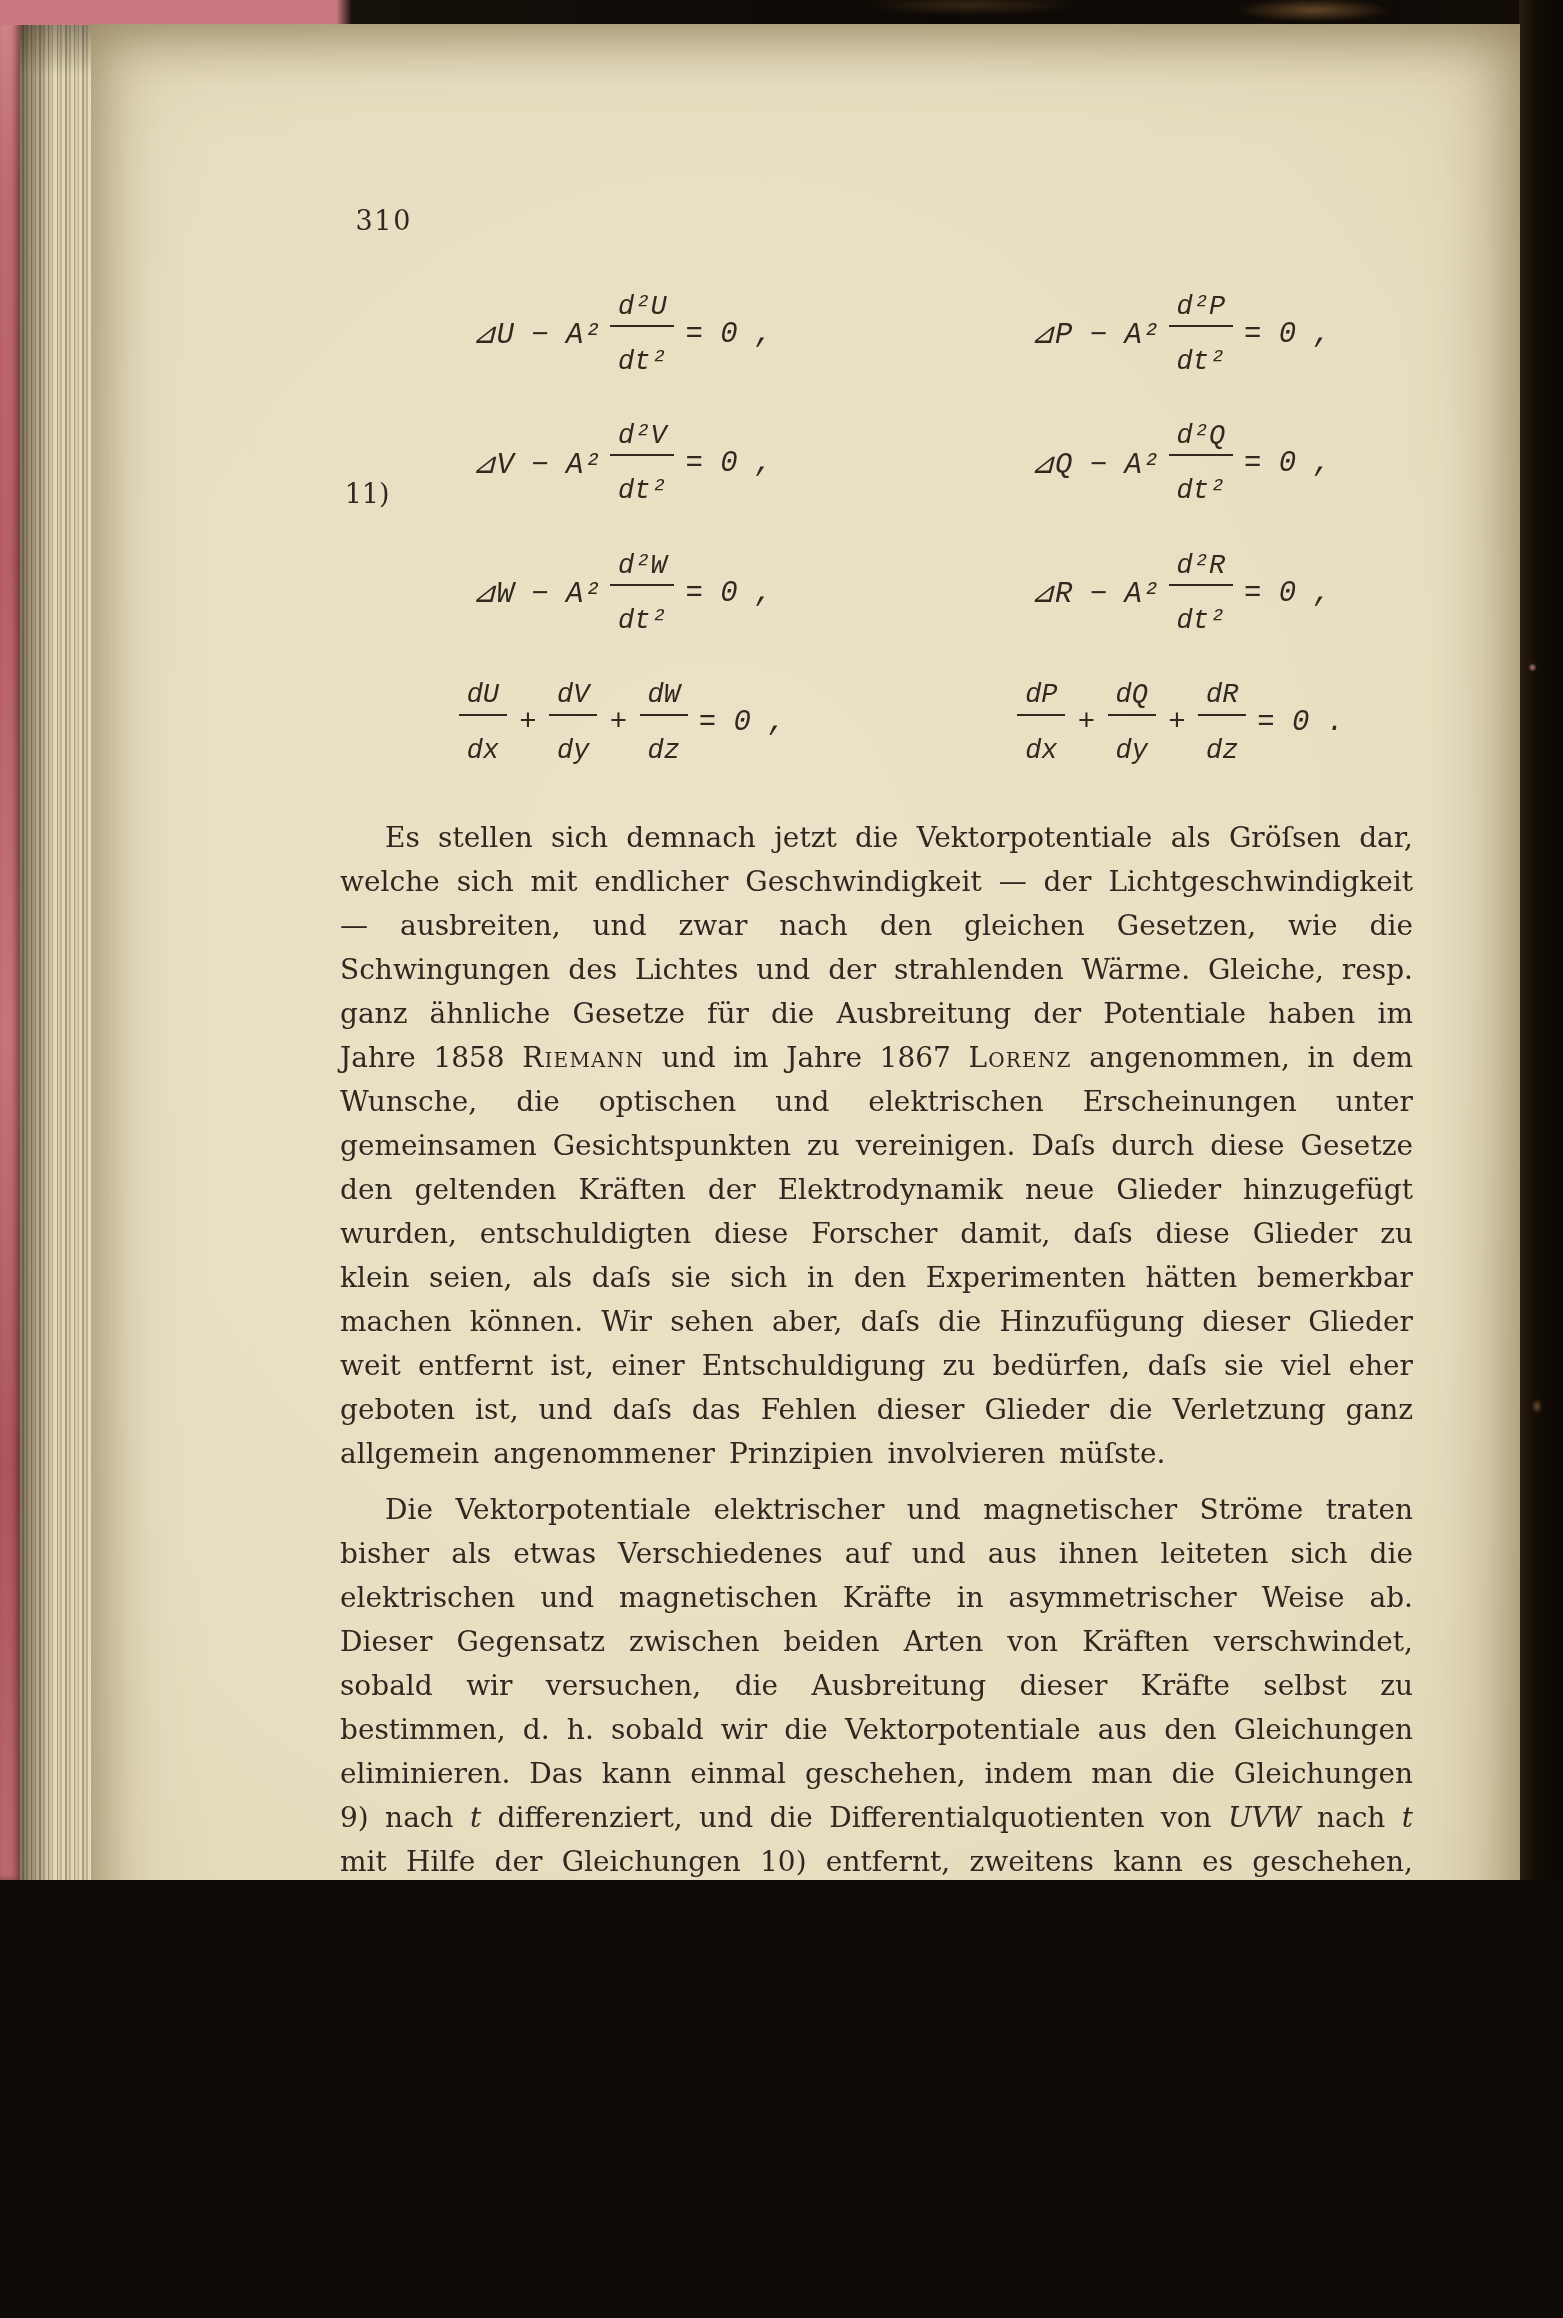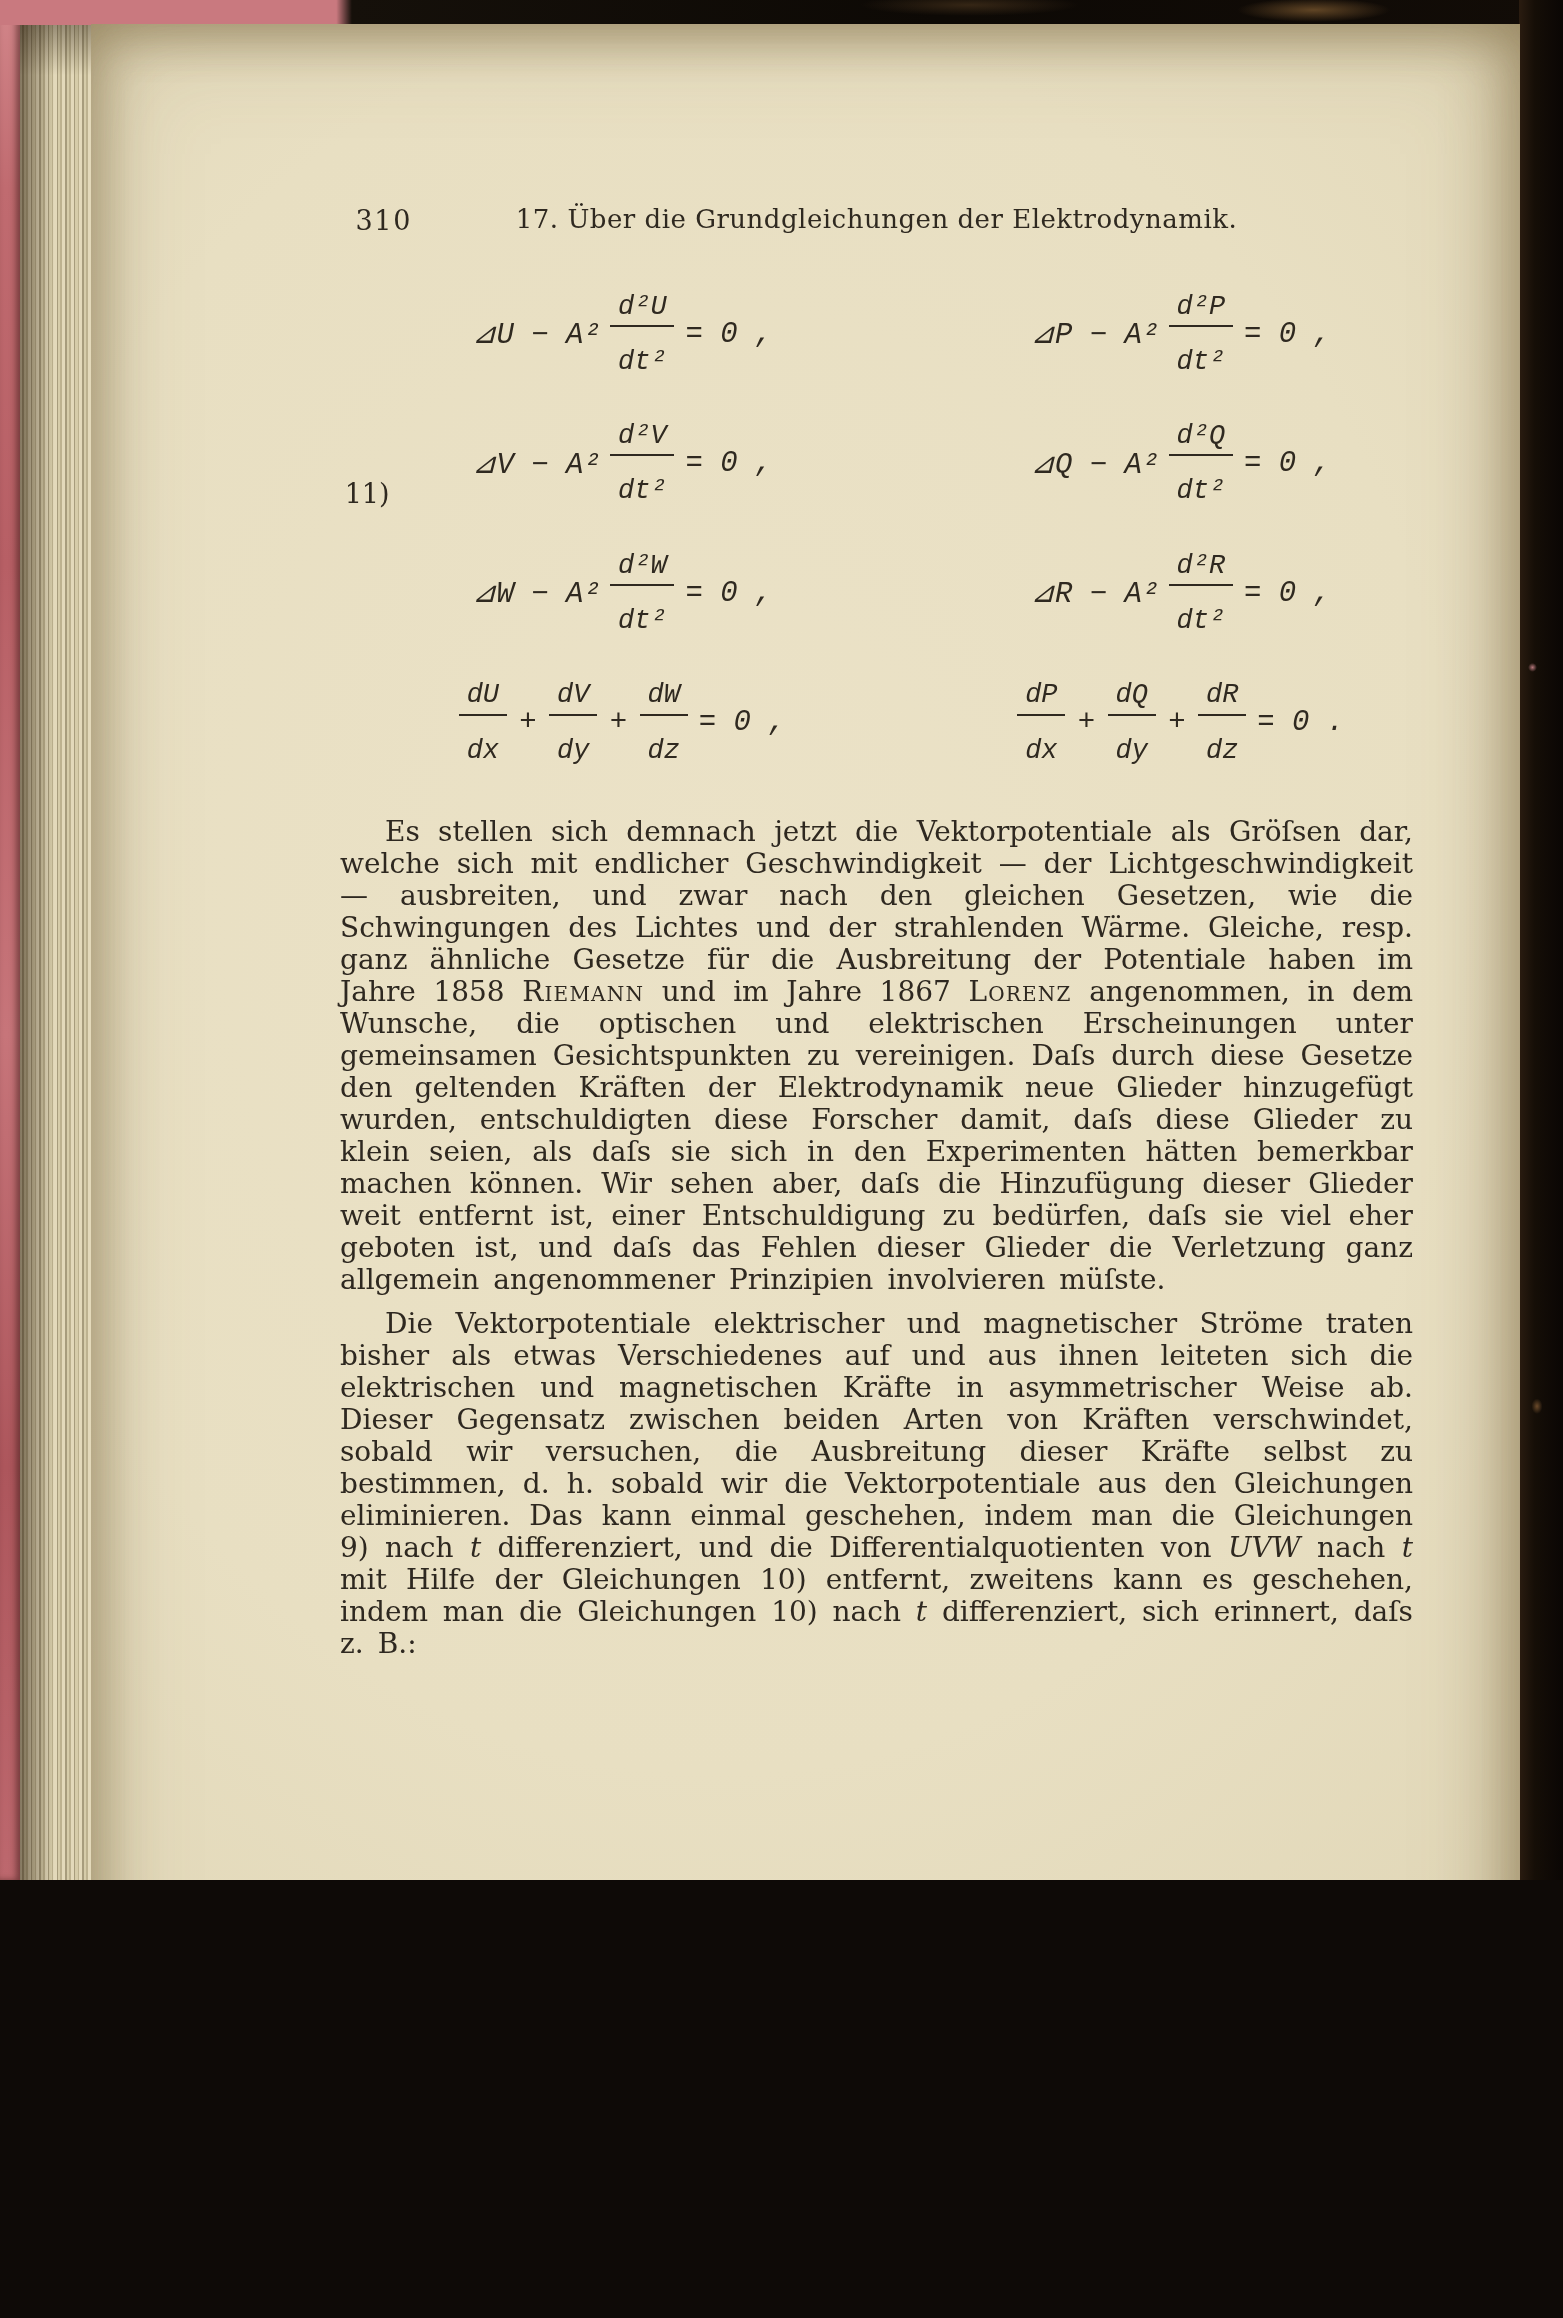--- a/index.html
+++ b/index.html
@@ -70,21 +70,21 @@
   .eq .lead { margin-right:9.4px; }
   .eq .tail { margin-left:11px; }
   .frac { display:inline-flex; flex-direction:column; align-items:center; line-height:1.12; font-size:27px;gap:14px; }
   .frac .num { padding:0 7.8px 3.1px; border-bottom:2.3px solid #2f2920; }
   .frac .den { padding-top:6px; }
   .plus { margin:0 12.5px; }
 
   
   .body-text {
     margin:50px 0 0; text-align:justify; text-indent:45px;
-    font-size:28px; line-height:32px; word-spacing:5.1px;
+    font-size:28px; line-height:44px; word-spacing:5.1px;
     color:#2e2820; hyphens:auto;
   }
   .body-text.second { margin-top:12px; }
   .smallcaps { font-variant:small-caps; letter-spacing:1.2px; }
   .math-var { font-style:italic; }
 </style>
 </head>
 <body>
 
 <div class="scene">
@@ -92,21 +92,20 @@
   <div class="page-stack"></div>
   <div class="left-cover"></div>
   <div class="top-band"></div>
   <div class="right-edge"></div>
 
   <div class="page">
     <div class="content">
 
       <div class="page-header">
         <span class="page-number">310</span>
-        <span class="chapter-title">17. Über die Grundgleichungen der Elektrodynamik.</span>
       </div>
 
       <div class="equations">
         <span class="eq-label">11)</span>
 
         <div class="eq-row">
           <div class="eq-cell left">
             <span class="eq">
               <span class="lead">⊿U − A²</span>
               <span class="frac">

